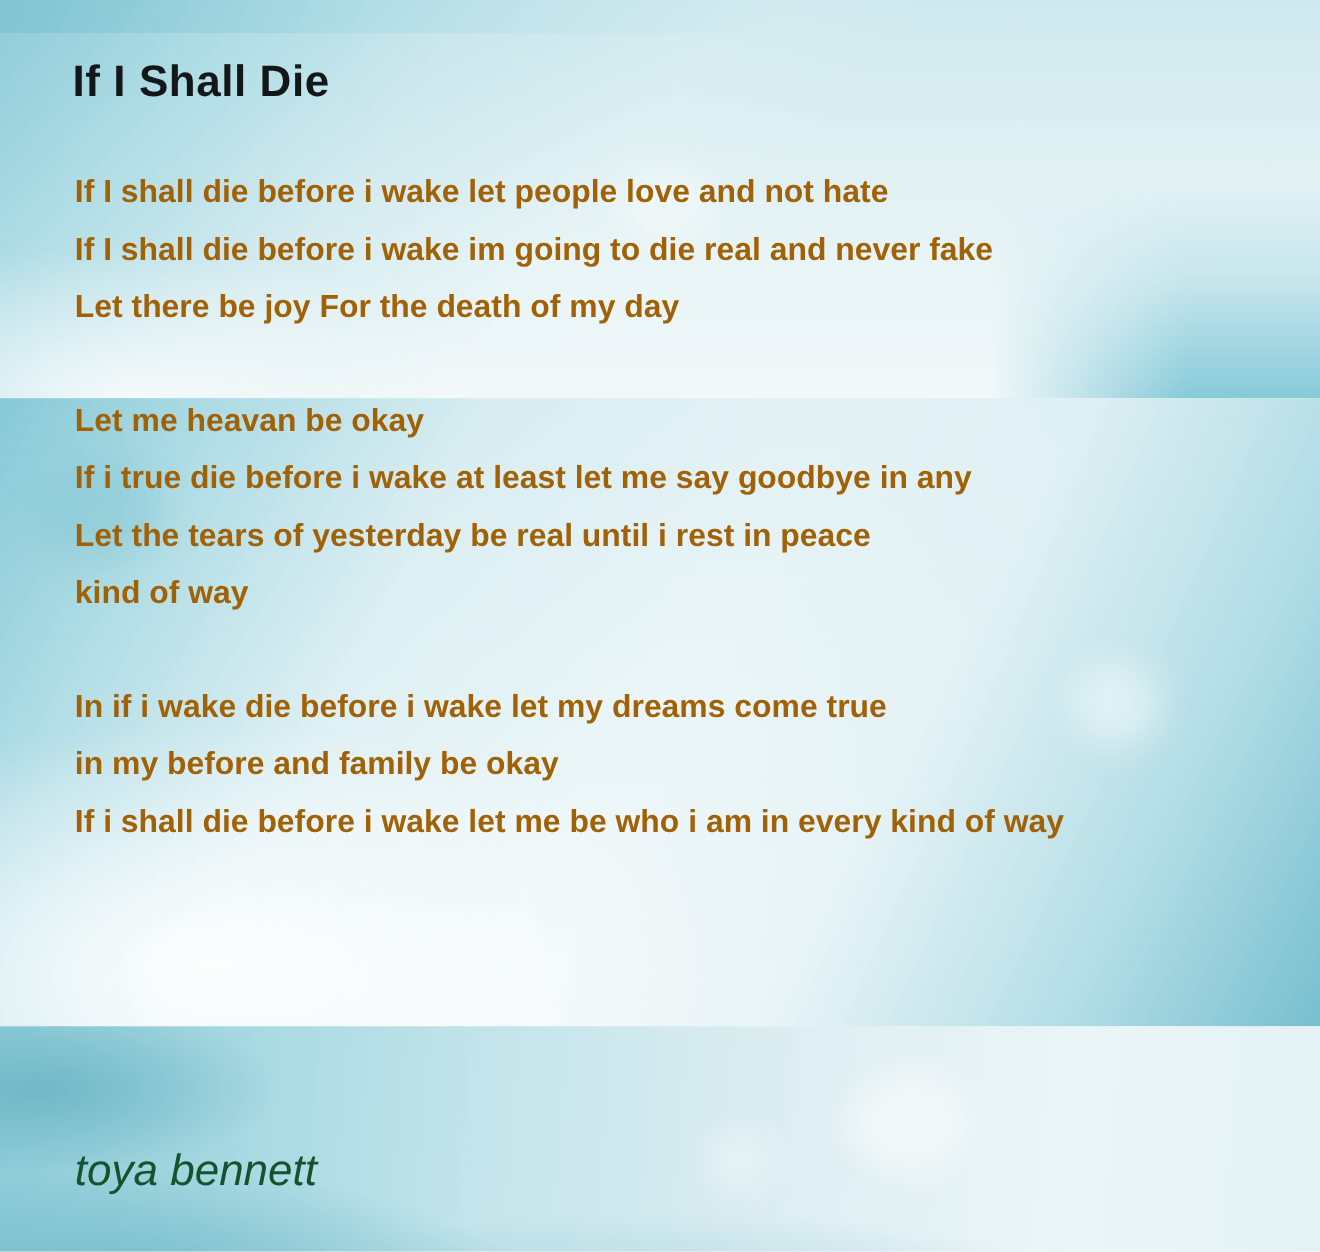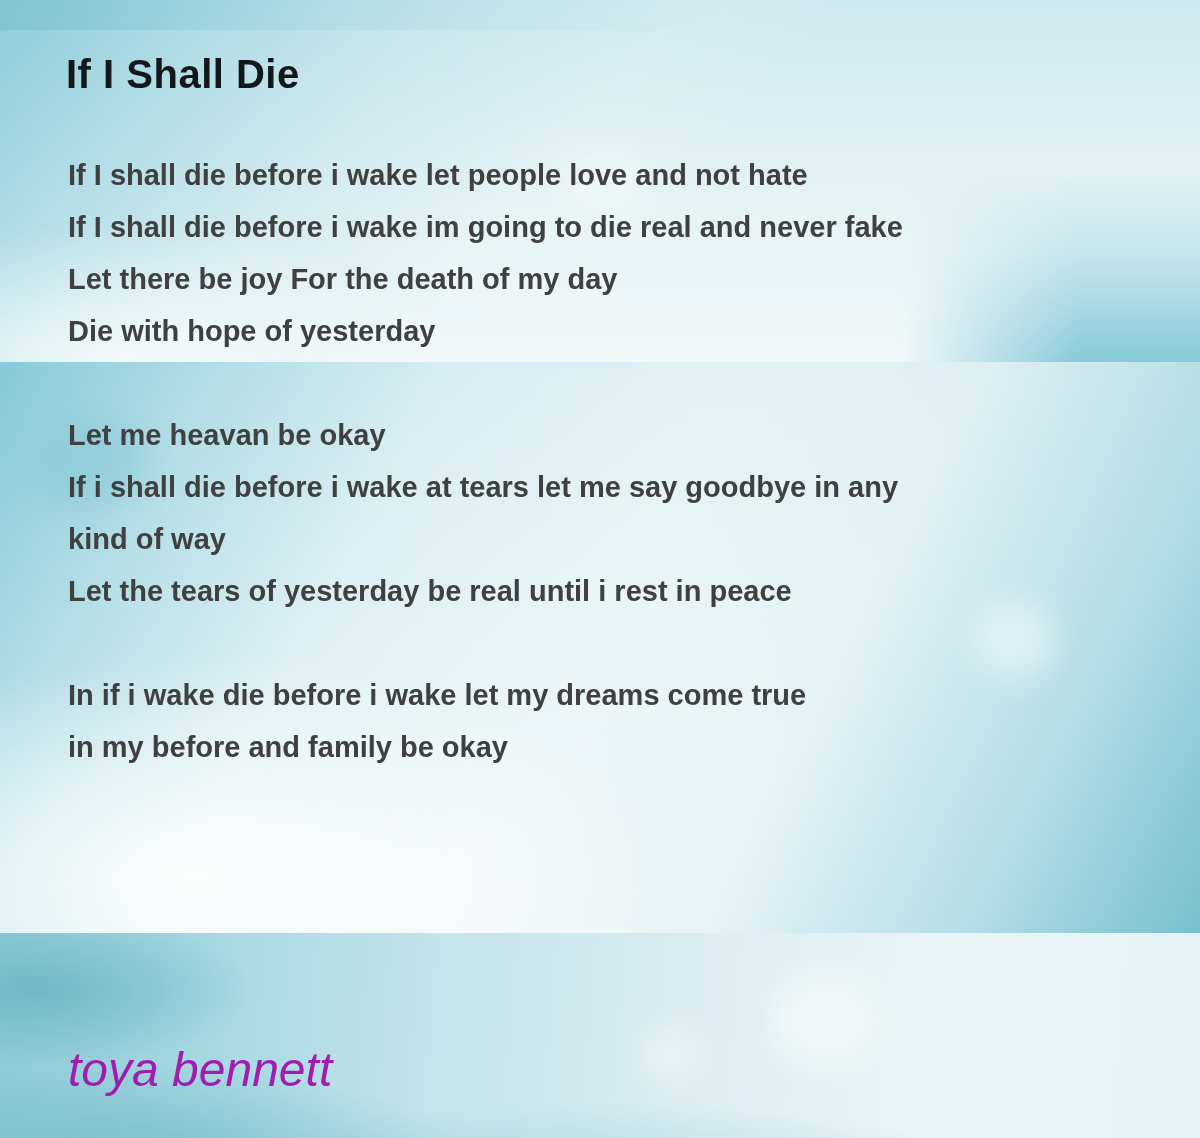--- a/index.html
+++ b/index.html
@@ -63,29 +63,29 @@
   .b5 { left: 30px;  top: 420px; width: 120px; height: 90px; background: rgba(120,192,207,0.35); }
 
   
   .title {
     position: absolute; left: 66px; top: 52px;
     font-size: 40px; font-weight: bold; color: #14171a;
     letter-spacing: 0.5px; white-space: nowrap;
   }
   .poem {
     position: absolute; left: 68px; top: 149px;
-    font-size: 29px; font-weight: bold; color: #404040;
+    font-size: 29px; font-weight: bold; color: #a16207;
     line-height: 52px;
   }
   .stanza { margin: 0 0 52px 0; }
   .poem-line { white-space: nowrap; }
   .author {
     position: absolute; left: 68px; top: 1042px;
-    font-size: 48px; font-style: italic; font-weight: normal;
-    color: #a21caf; white-space: nowrap;
+    font-size: 40px; font-style: italic; font-weight: normal;
+    color: #14532d; white-space: nowrap;
   }
 </style>
 </head>
 <body>
 
 <div class="page">
 
   <div class="bg">
     <div class="band band-top">
       <div class="top-shade"></div>
@@ -100,29 +100,29 @@
     <div class="bokeh b5"></div>
   </div>
 
   <div class="title">If I Shall Die</div>
 
   <div class="poem" id="poem">
       <div class="stanza">
         <div class="poem-line">If I shall die before i wake let people love and not hate</div>
         <div class="poem-line">If I shall die before i wake im going to die real and never fake</div>
         <div class="poem-line">Let there be joy For the death of my day</div>
-        <div class="poem-line">Die with hope of yesterday</div>
       </div>
       <div class="stanza">
         <div class="poem-line">Let me heavan be okay</div>
-        <div class="poem-line">If i shall die before i wake at tears let me say goodbye in any</div>
+        <div class="poem-line">If i true die before i wake at least let me say goodbye in any</div>
+        <div class="poem-line">Let the tears of yesterday be real until i rest in peace</div>
         <div class="poem-line">kind of way</div>
-        <div class="poem-line">Let the tears of yesterday be real until i rest in peace</div>
       </div>
       <div class="stanza">
         <div class="poem-line">In if i wake die before i wake let my dreams come true</div>
         <div class="poem-line">in my before and family be okay</div>
+        <div class="poem-line">If i shall die before i wake let me be who i am in every kind of way</div>
       </div>
     </div>
 
   <div class="author">toya bennett</div>
 
 </div>
 
 </body></html>

